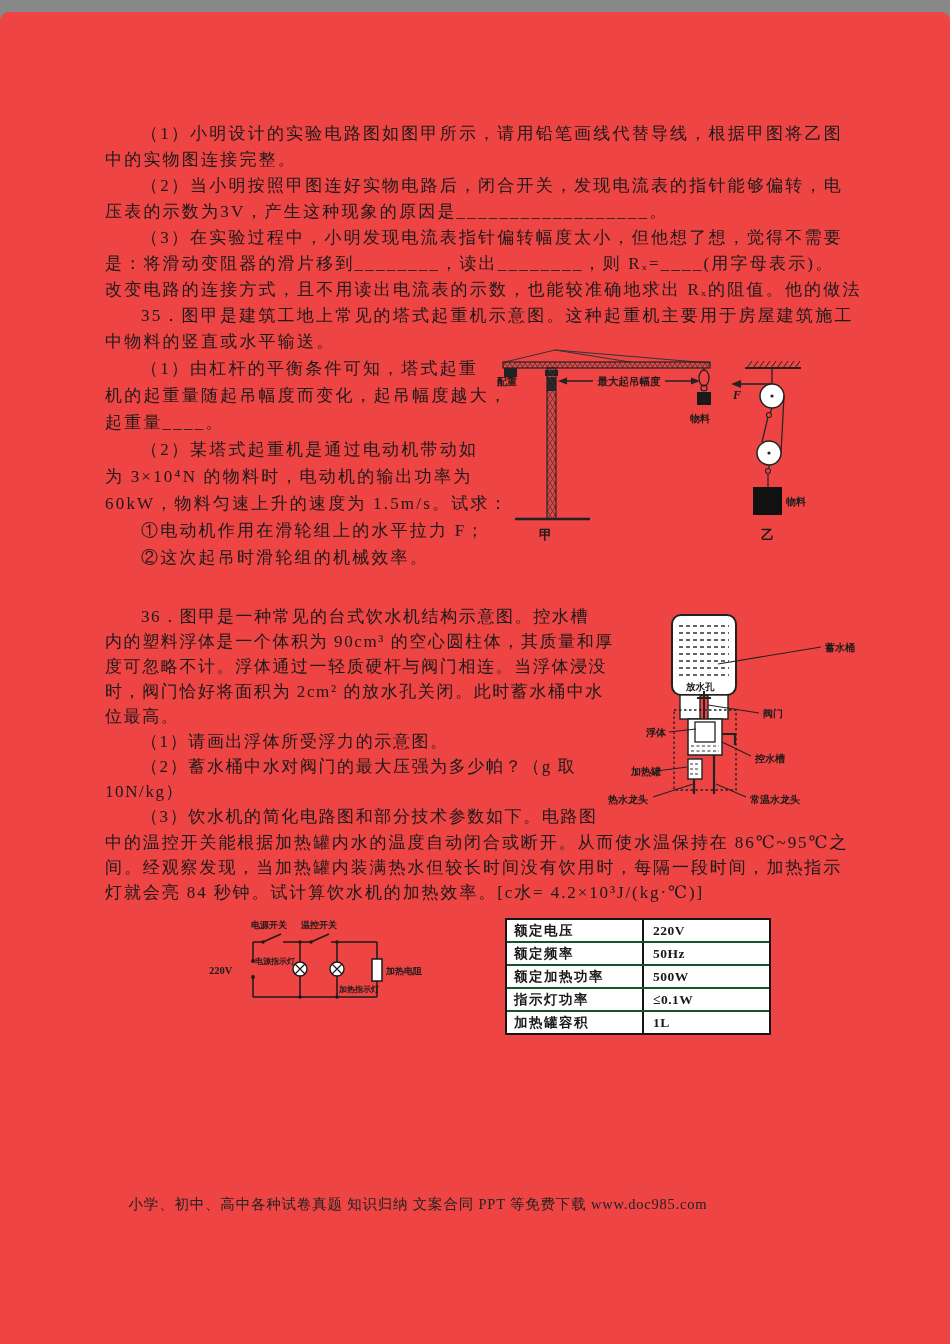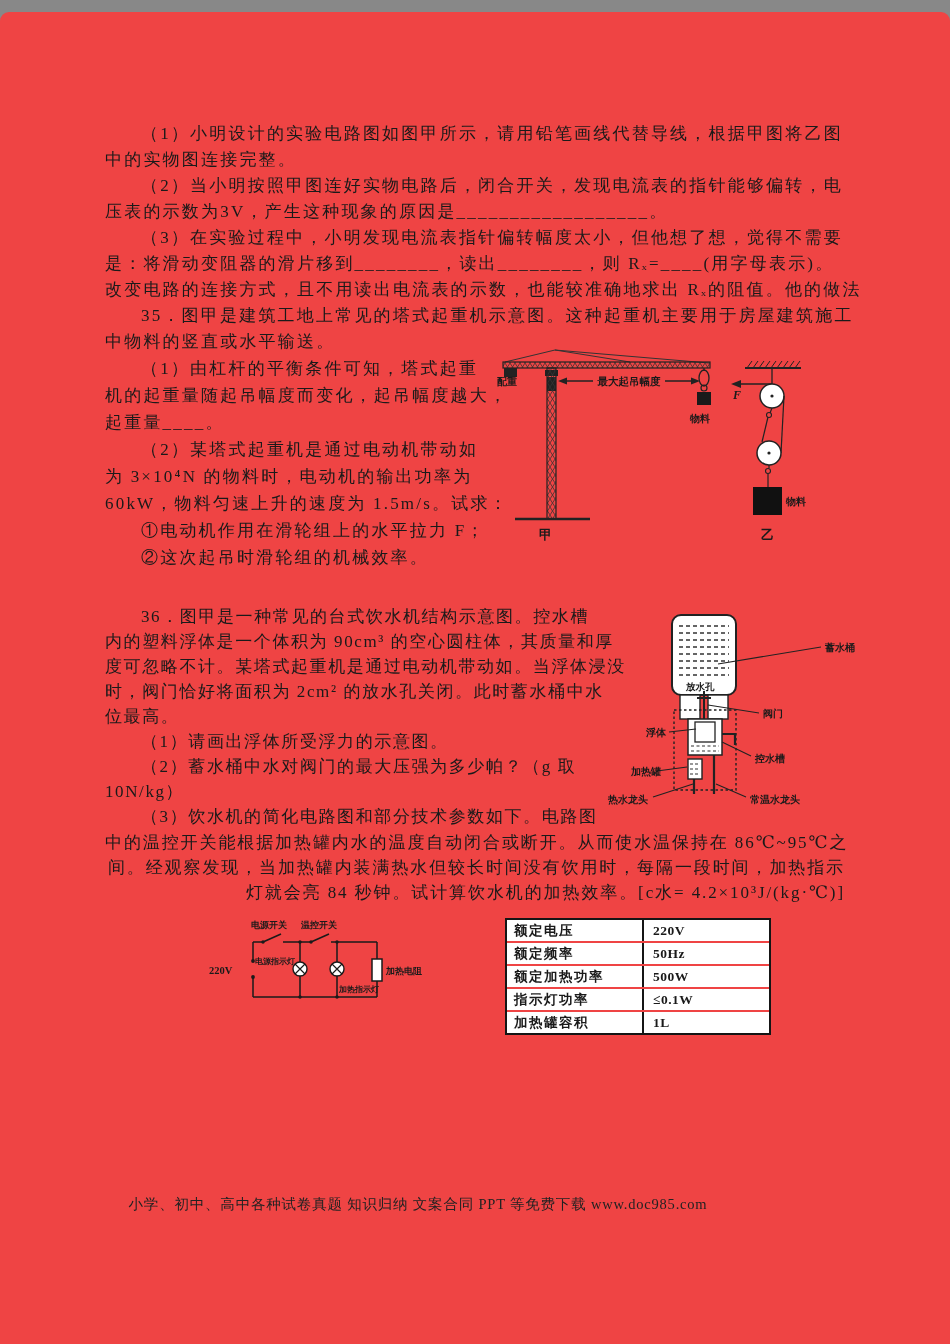--- a/index.html
+++ b/index.html
@@ -10,21 +10,21 @@
     border-radius:9px;
   }
   .tblock{position:absolute;}
   .line{height:26px;line-height:26px;font-size:17px;letter-spacing:2.2px;white-space:nowrap;}
   .indent{padding-left:36px;}
   #q35-body .line{height:27px;line-height:27px;}
   #q36-body .line{height:25px;line-height:25px;letter-spacing:1.6px;}
   #q36-tail .line{height:25px;line-height:25px;letter-spacing:1.9px;}
   svg text{font-family:"Liberation Serif","DejaVu Serif",serif;fill:#1a1a1a;}
   .spec-table{position:absolute;left:505px;top:906px;width:262px;border:2.5px solid #151515;background:#fff;}
-  .spec-row{display:flex;border-bottom:2px solid #ef4444;height:21px;align-items:stretch;}
+  .spec-row{display:flex;border-bottom:2px solid #14532d;height:21px;align-items:stretch;}
   .spec-row:last-child{border-bottom:none;}
   .spec-label{width:128px;padding-left:7px;border-right:2px solid #151515;
     font-weight:bold;font-size:13.5px;letter-spacing:1.5px;display:flex;align-items:center;}
   .spec-value{padding-left:9px;font-weight:bold;font-size:13.5px;display:flex;align-items:center;letter-spacing:0.5px;}
   .footer{position:absolute;left:0;top:1183px;width:836px;text-align:center;
     font-size:14.5px;letter-spacing:0.8px;color:#222;}
 </style>
 </head>
 <body>
 
@@ -102,21 +102,21 @@
       <line x1="273" y1="127" x2="273" y2="140" stroke="#222" stroke-width="1.2"></line>
       <rect x="258" y="140" width="29" height="28" fill="#111"></rect>
       <text x="291" y="158" font-size="10" font-weight="bold">物料</text>
       <text x="266" y="192" font-size="13" font-weight="bold">乙</text>
     </g>
   </svg>
 
   <div class="tblock" id="q36-body" style="left:105px;top:592px;width:555px;">
     <div class="line indent">36．图甲是一种常见的台式饮水机结构示意图。控水槽</div>
     <div class="line">内的塑料浮体是一个体积为 90cm³ 的空心圆柱体，其质量和厚</div>
-    <div class="line">度可忽略不计。某塔式起重机是通过电动机带动如。当浮体浸没</div>
+    <div class="line">度可忽略不计。浮体通过一轻质硬杆与阀门相连。当浮体浸没</div>
     <div class="line">时，阀门恰好将面积为 2cm² 的放水孔关闭。此时蓄水桶中水</div>
     <div class="line">位最高。</div>
     <div class="line indent">（1）请画出浮体所受浮力的示意图。</div>
     <div class="line indent">（2）蓄水桶中水对阀门的最大压强为多少帕？（g 取</div>
     <div class="line">10N/kg）</div>
     <div class="line indent">（3）饮水机的简化电路图和部分技术参数如下。电路图</div>
   </div>
 
   <svg style="position:absolute;left:595px;top:595px;" width="330" height="215" viewBox="0 0 330 215">
     <rect x="77" y="8" width="64" height="80" rx="9" fill="#fff" stroke="#222" stroke-width="2"></rect>
@@ -161,21 +161,21 @@
     <line x1="62" y1="164" x2="92" y2="160" stroke="#222" stroke-width="1.1"></line>
     <text x="36" y="168" font-size="10" font-weight="bold">加热罐</text>
     <line x1="99" y1="172" x2="99" y2="187" stroke="#222" stroke-width="2.2"></line>
     <line x1="119" y1="148" x2="119" y2="187" stroke="#222" stroke-width="2.2"></line>
     <line x1="58" y1="190" x2="98" y2="177" stroke="#222" stroke-width="1.1"></line>
     <text x="13" y="196" font-size="10" font-weight="bold">热水龙头</text>
     <line x1="151" y1="190" x2="121" y2="177" stroke="#222" stroke-width="1.1"></line>
     <text x="155" y="196" font-size="10" font-weight="bold">常温水龙头</text>
   </svg>
 
-  <div class="tblock" id="q36-tail" style="left:105px;top:818px;width:740px;text-align:right;">
+  <div class="tblock" id="q36-tail" style="left:105px;top:818px;width:740px;">
     <div class="line">中的温控开关能根据加热罐内水的温度自动闭合或断开。从而使水温保持在 86℃~95℃之</div>
     <div class="line">间。经观察发现，当加热罐内装满热水但较长时间没有饮用时，每隔一段时间，加热指示</div>
     <div class="line">灯就会亮 84 秒钟。试计算饮水机的加热效率。[c水= 4.2×10³J/(kg·℃)]</div>
   </div>
 
   <svg style="position:absolute;left:195px;top:900px;" width="300" height="125" viewBox="0 0 300 125">
     <g stroke="#1a1a1a" stroke-width="1.5" fill="none">
       <path d="M58,30 H68 M88,30 H116 M136,30 H182"></path>
       <line x1="68" y1="30" x2="86" y2="22"></line>
       <line x1="116" y1="30" x2="134" y2="22"></line>

